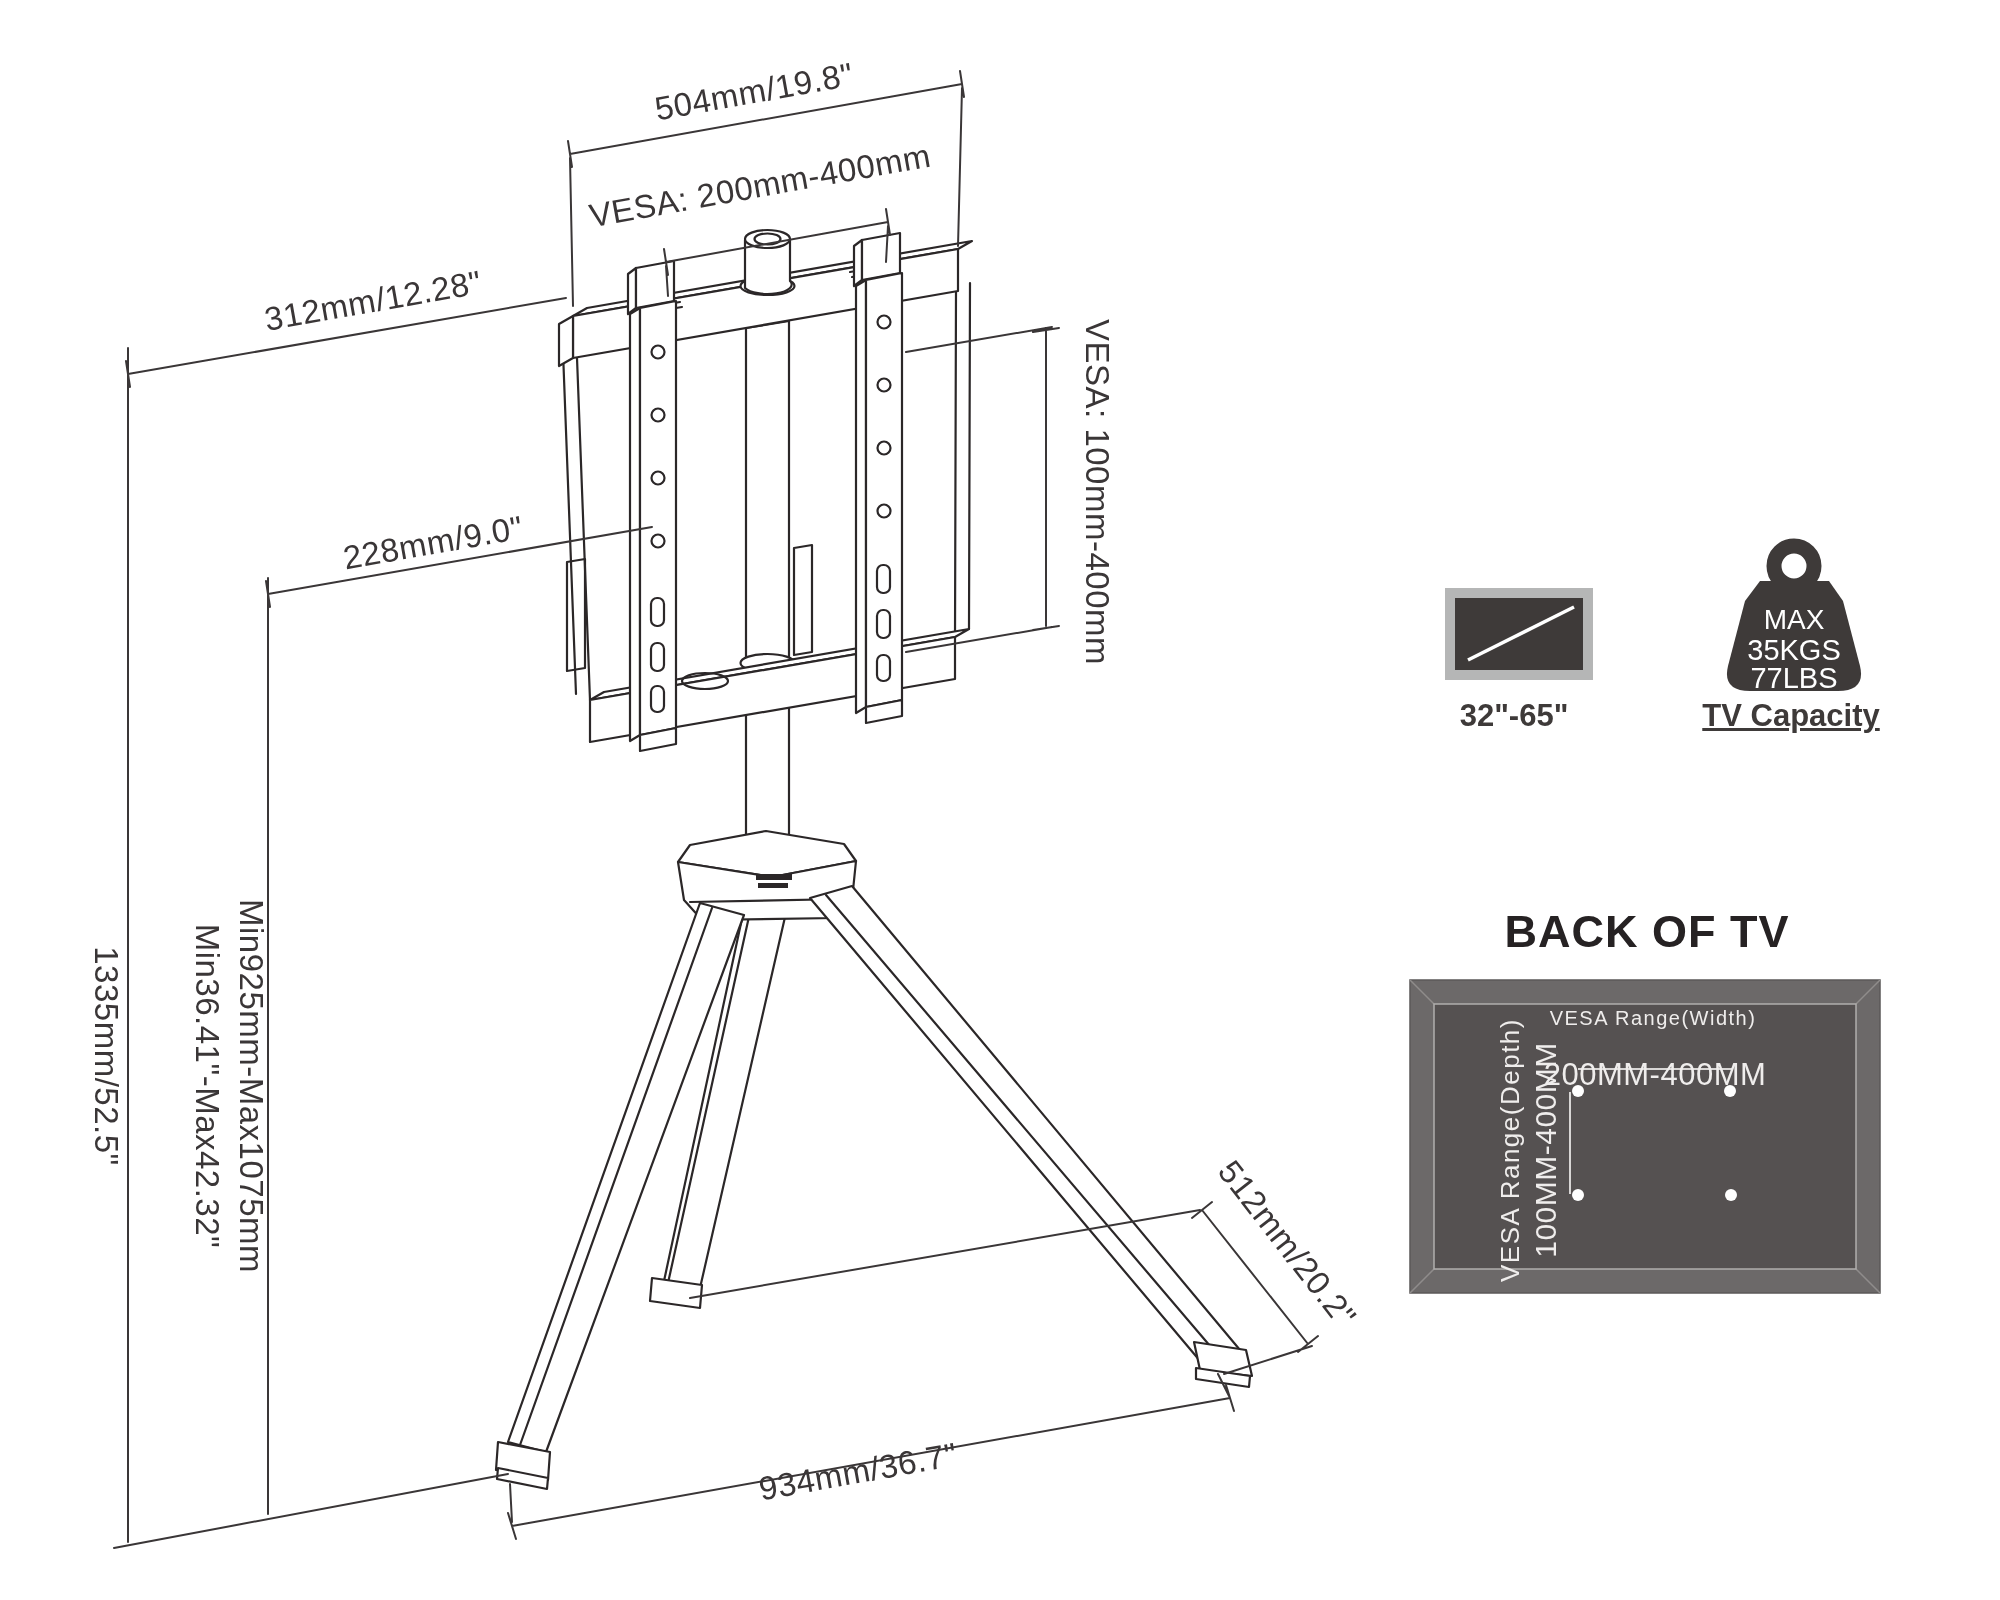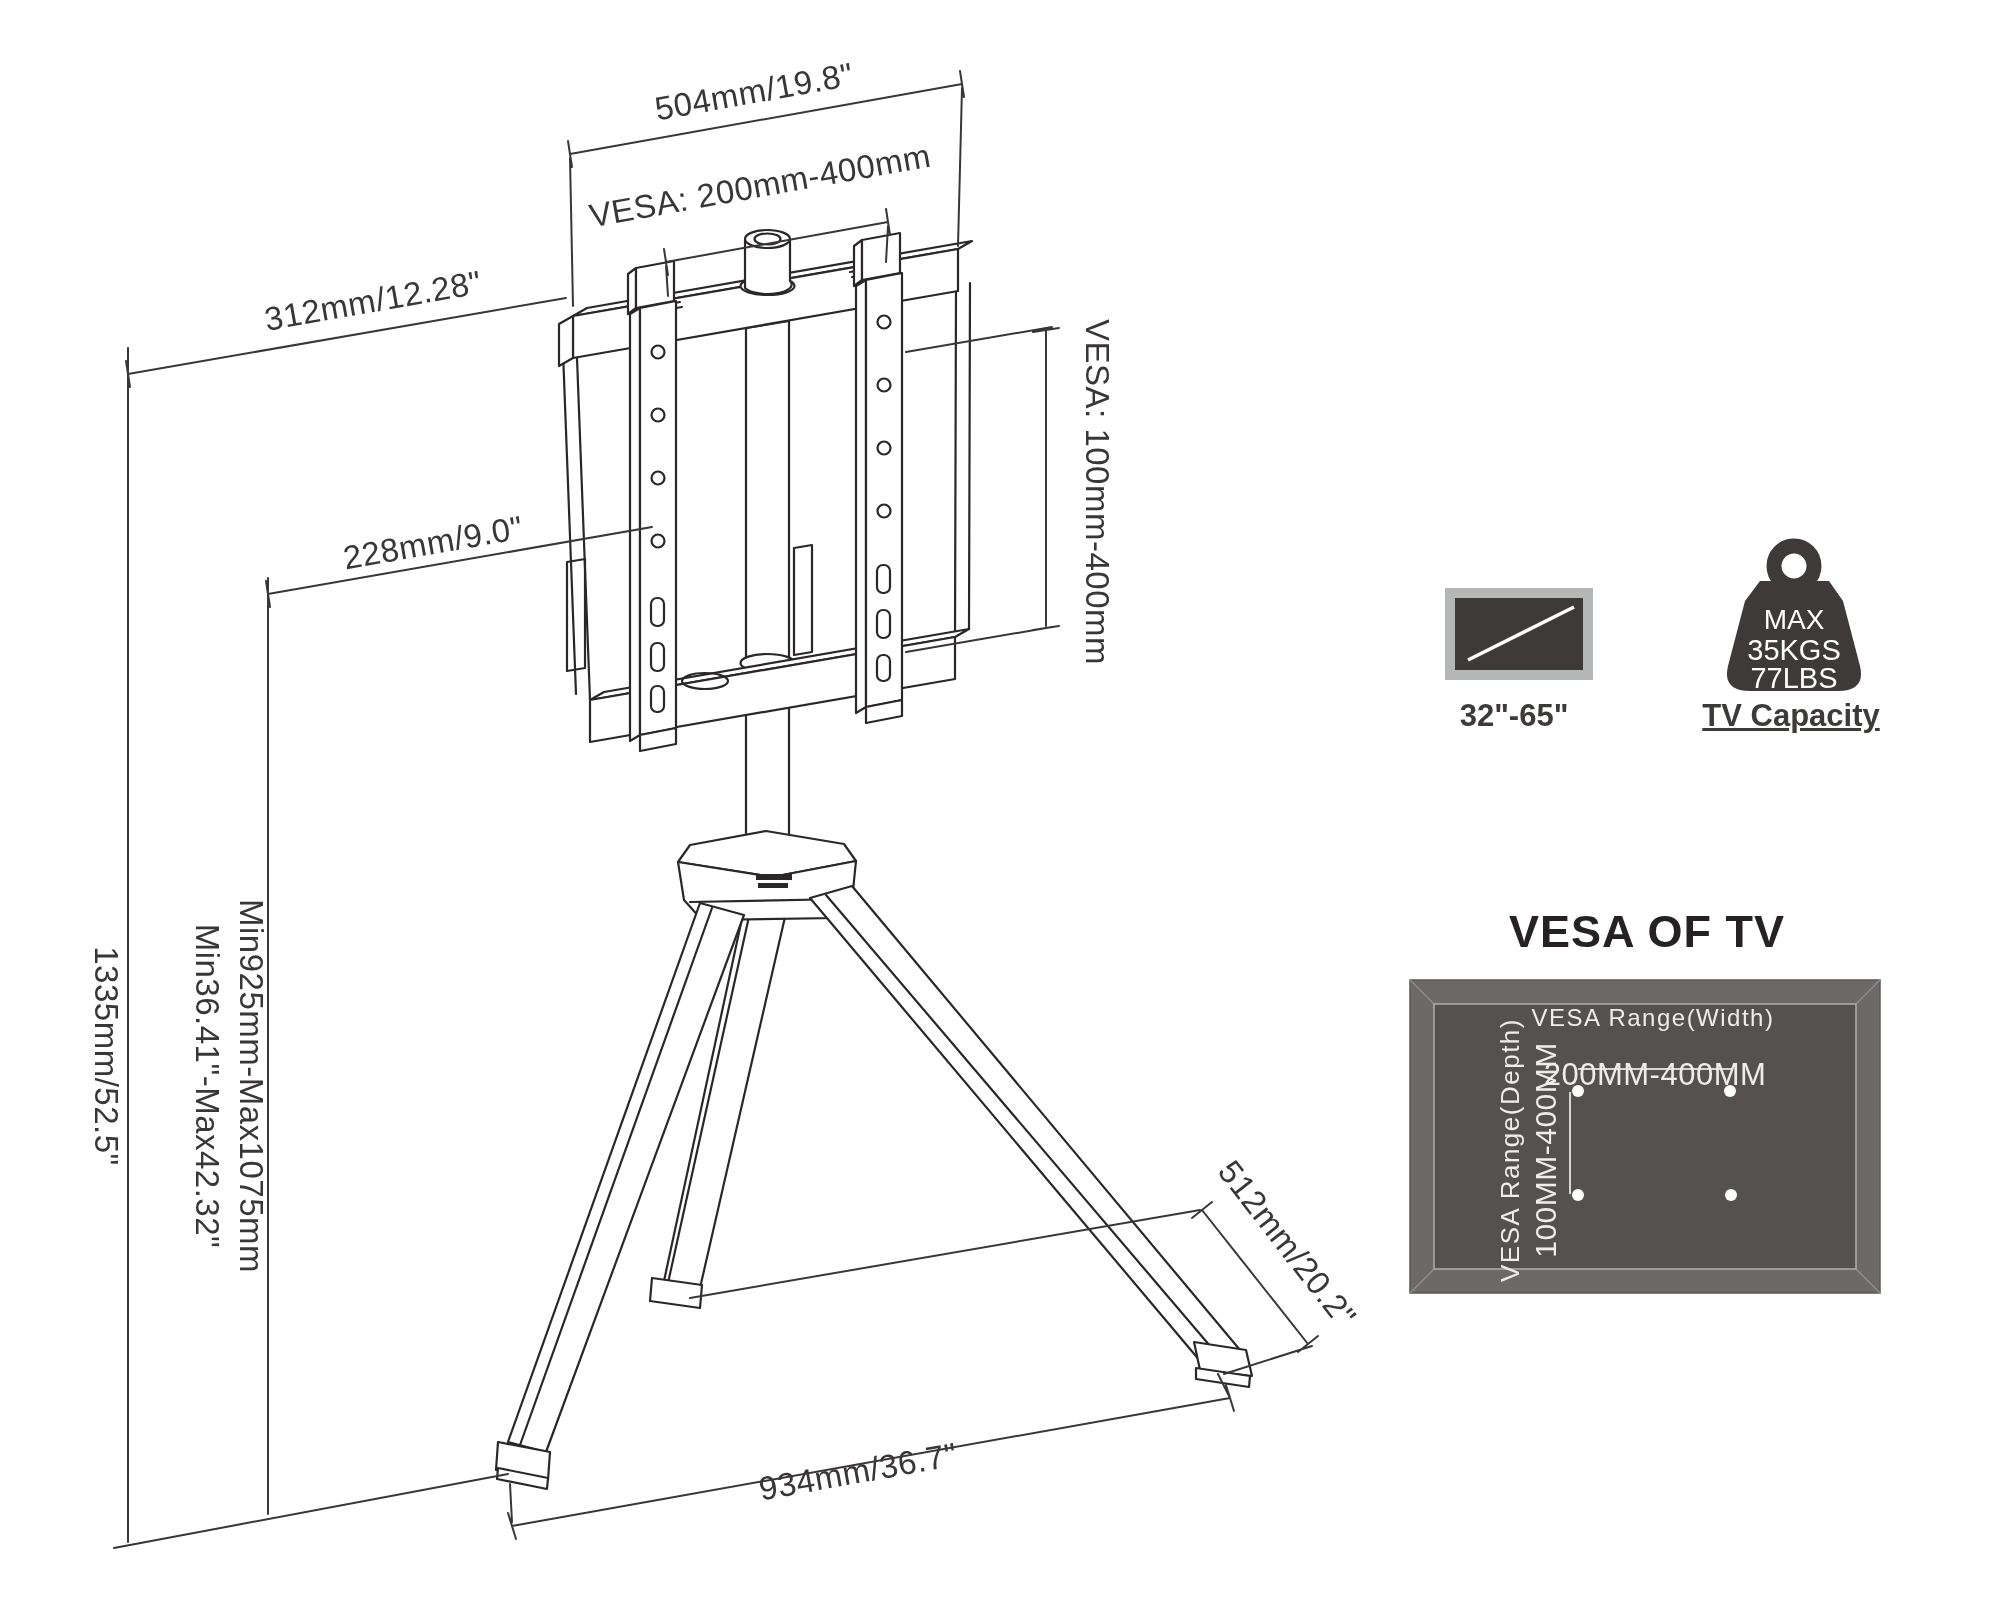--- a/index.html
+++ b/index.html
@@ -10,21 +10,21 @@
   .fillwhite{fill:#ffffff;}
   .dim{stroke:#3a3637;stroke-width:2;fill:none;stroke-linecap:round;}
   .label{position:absolute;white-space:nowrap;color:#3a3637;font-size:33px;
          transform-origin:center;letter-spacing:0.5px;}
   .label.two{text-align:center;line-height:1.32;}
   .badge-label{position:absolute;white-space:nowrap;color:#3e3a39;font-size:31px;font-weight:bold;
          transform-origin:center;}
   .panel-title{position:absolute;white-space:nowrap;color:#262223;font-size:45px;font-weight:bold;
          letter-spacing:1px;transform-origin:center;}
   .panel-text{position:absolute;white-space:nowrap;color:#efedec;transform-origin:center;}
-  .pt-sm{font-size:24px;letter-spacing:1.5px;}
+  .pt-sm{font-size:20px;letter-spacing:1.5px;}
   .pt-lg{font-size:31px;letter-spacing:0.5px;margin-top:27px;}
   .panel-rot{text-align:center;line-height:1.25;}
   .panel-rot .l1{font-size:26px;letter-spacing:1.5px;}
   .panel-rot .l2{font-size:30px;letter-spacing:0.5px;}
   .ctr{transform:translate(-50%,-50%);}
   .wtext{fill:#ffffff;font-family:"Liberation Sans",sans-serif;text-anchor:middle;}
 </style>
 </head>
 <body>
 
@@ -202,21 +202,21 @@
   </div>
 
   <div class="label ctr" style="left:858px;top:1472px;transform:translate(-50%,-50%) rotate(-10.2deg);">934mm/36.7"</div>
 
   <div class="label ctr" style="left:1287px;top:1244px;transform:translate(-50%,-50%) rotate(52deg);">512mm/20.2"</div>
 
   <div class="badge-label ctr" style="left:1514px;top:716px;">32"-65"</div>
 
   <div class="badge-label ctr" style="left:1791px;top:716px;text-decoration:underline;">TV Capacity</div>
 
-  <div class="panel-title ctr" style="left:1647px;top:932px;">VESA OF TV</div>
+  <div class="panel-title ctr" style="left:1647px;top:932px;">BACK OF TV</div>
 
   <div class="panel-text pt-sm ctr" style="left:1653px;top:1018px;">VESA Range(Width)</div>
 
   <div class="panel-text pt-lg ctr" style="left:1655px;top:1048px;">200MM-400MM</div>
 
   <div class="panel-text panel-rot ctr" style="left:1529px;top:1150px;transform:translate(-50%,-50%) rotate(-90deg);">
     <div class="l1">VESA Range(Depth)</div>
     <div class="l2">100MM-400MM</div>
   </div>
 

